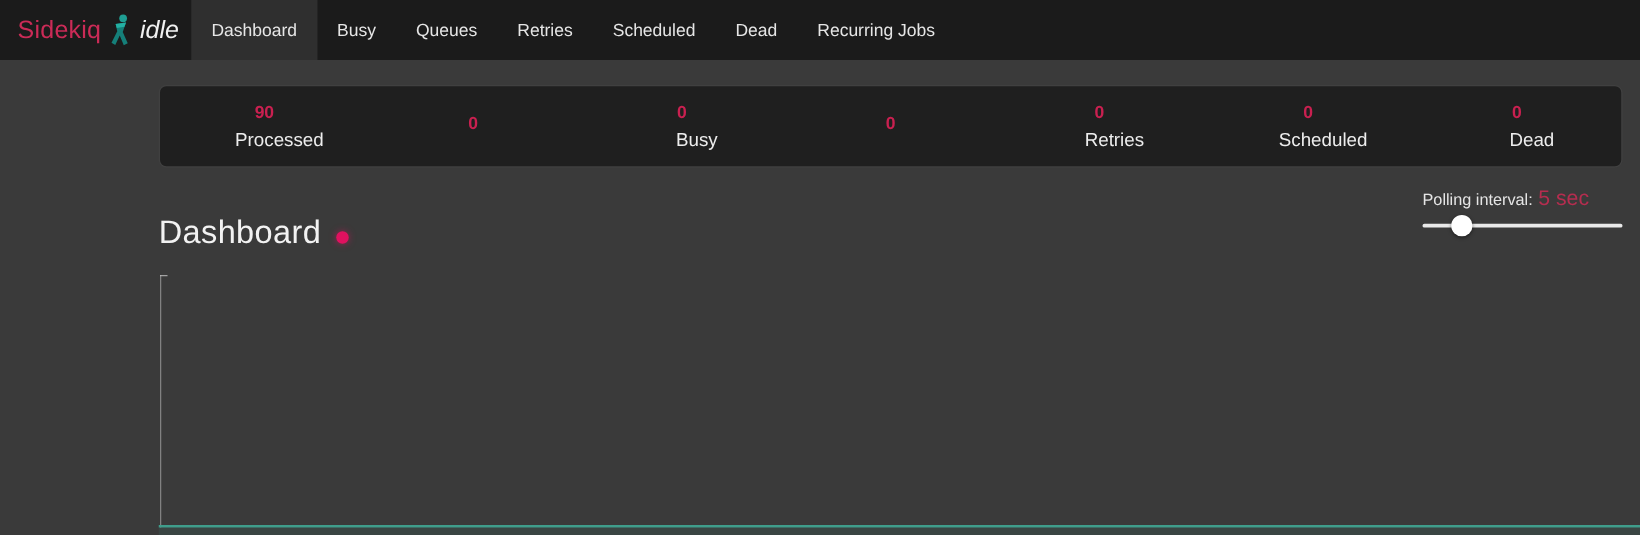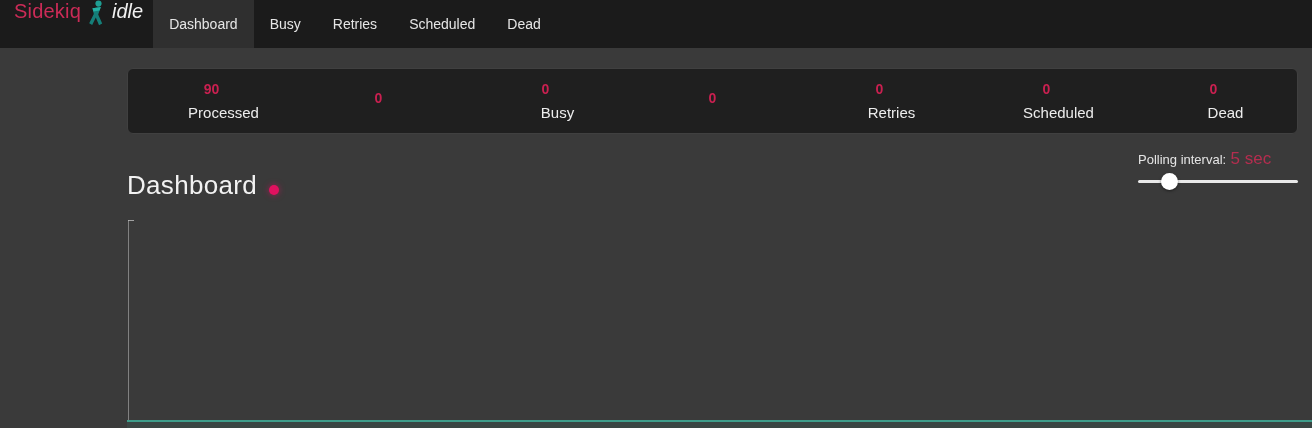--- a/index.html
+++ b/index.html
@@ -10,21 +10,21 @@
     font-family:"Liberation Sans", sans-serif;
     -webkit-font-smoothing:antialiased;
   }
 
   
   .navbar {
     height:48px; background:#1b1b1b;
     display:flex; align-items:stretch;
   }
   .brand {
-    display:flex; 
+    display:flex; align-items:center;
     padding:0 10px 0 14px; gap:7px;
   }
   .brand-name { color:#cb2b57; font-size:20px; letter-spacing:.2px; }
   .brand-status { color:#f1f1f1; font-size:20px;font-style:italic; }
   .logo-svg { display:block; }
   .nav-tabs { display:flex; align-items:stretch; }
   .nav-tab {
     display:flex; align-items:center;
     padding:0 16px; font-size:14px; color:#e6e6e6;
     cursor:pointer; white-space:nowrap;
@@ -111,23 +111,25 @@
         <circle cx="10.5" cy="3.6" r="3.1" fill="#1f9e93"></circle>
         <path d="M4.5 8.2 L12.8 7.0 L10.2 14.6 L14.2 23.6 L11.0 25.2 L7.8 17.4 L4.2 25.0 L1.2 23.2 L5.8 14.0 Z" fill="#157f79"></path>
         <path d="M4.5 8.2 L12.8 7.0 L11.6 10.4 L5.4 11.4 Z" fill="#23b0a3"></path>
       </svg>
     </span>
     <span class="brand-status">idle</span>
   </div>
   <div class="nav-tabs">
     <div class="nav-tab active">Dashboard</div>
     <div class="nav-tab">Busy</div>
+    <div class="nav-tab">Queues</div>
     <div class="nav-tab">Retries</div>
     <div class="nav-tab">Scheduled</div>
     <div class="nav-tab">Dead</div>
+    <div class="nav-tab">Recurring Jobs</div>
   </div>
 </div>
 
 <div class="main">
 
   <div class="stats-bar">
     <div class="stat">
       <div class="stat-value">90</div>
       <div class="stat-label">Processed</div>
     </div>

